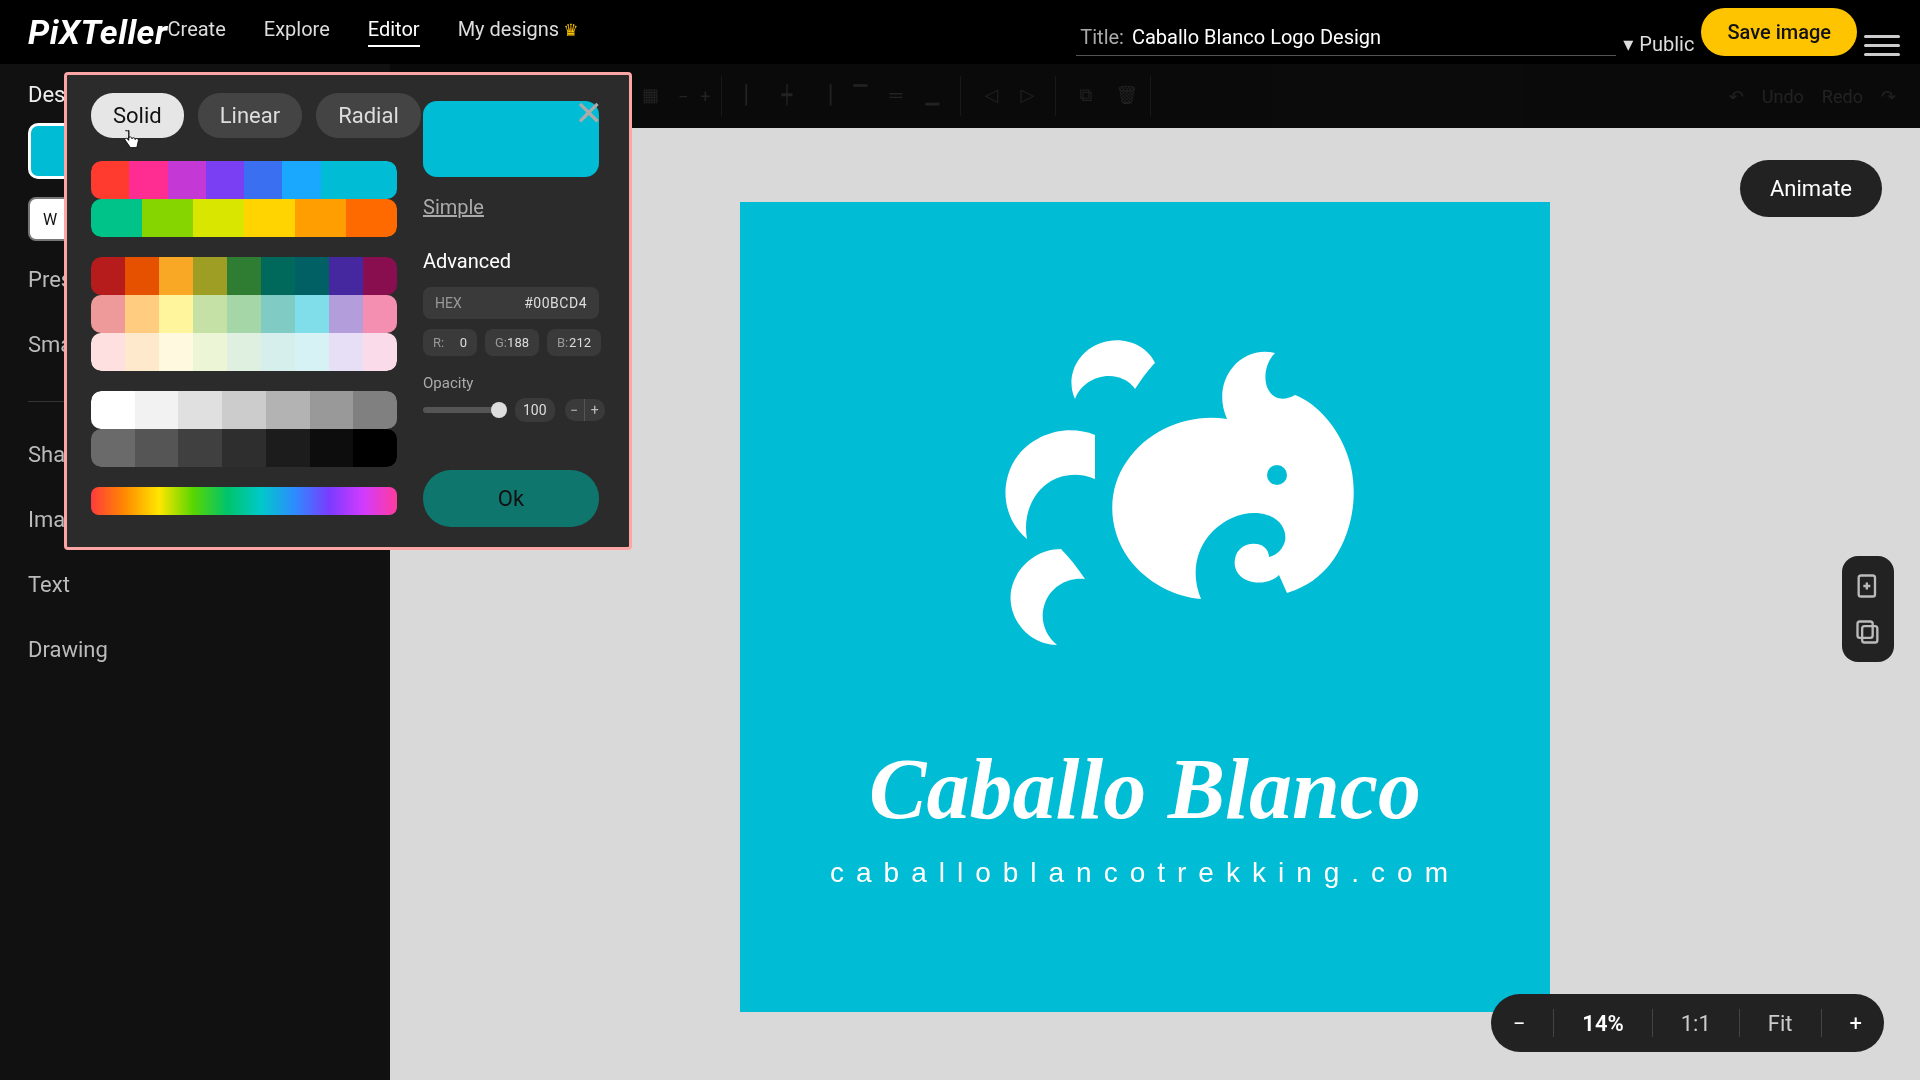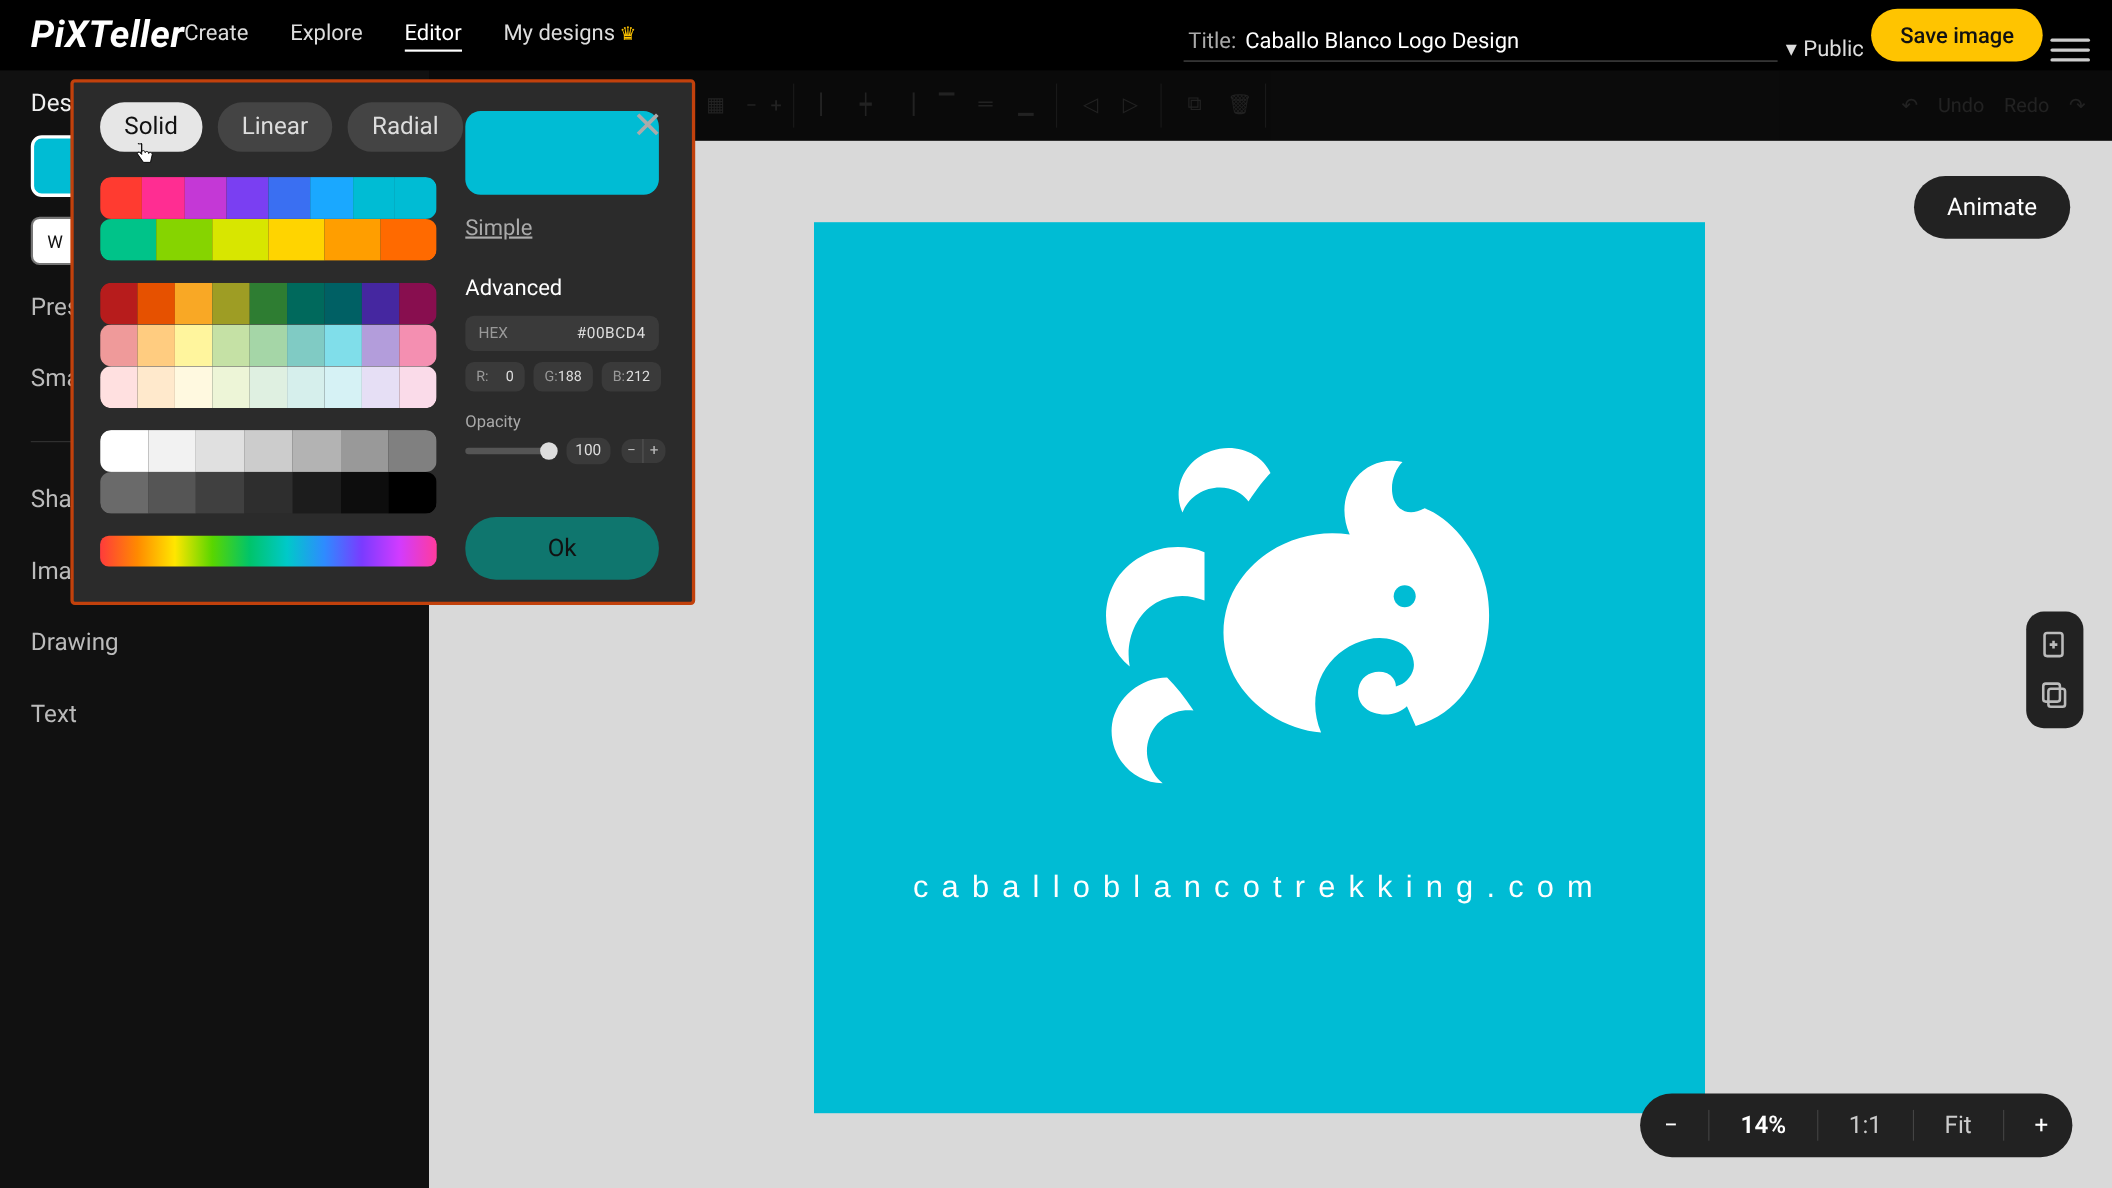--- a/index.html
+++ b/index.html
@@ -49,21 +49,21 @@
 
   .float-tools { position:absolute; right:26px; top:556px; width:52px; background:#222; border-radius:16px; padding:16px 10px; display:flex; flex-direction:column; gap:18px; align-items:center; }
   .ft-ic { width:28px; height:28px; color:#bbb; }
 
   .zoombar { position:absolute; right:36px; bottom:28px; background:#222; border-radius:30px; height:58px; display:flex; align-items:center; padding:0 22px; gap:28px; color:#fff; font-size:22px;}
   .zoom-sep { width:1px; height:28px; background:#444; }
   .zoom-val { color:#ccc; }
   .zoom-high { color:#fff; font-weight:600; }
 
   
-  .popup { position:absolute; left:64px; top:72px; width:568px; height:478px; background:#2b2b2b; border:3px solid #c2410c; border-radius:4px; padding:22px 24px 20px; z-index:50; display:flex; gap:26px;}
+  .popup { position:absolute; left:64px; top:72px; width:568px; height:478px; background:#2b2b2b; border:3px solid #fca5a5; border-radius:4px; padding:22px 24px 20px; z-index:50; display:flex; gap:26px;}
   .popup .tabs { position:absolute; left:24px; top:18px; display:flex; gap:14px; }
   .popup .tab { background:#444; color:#ddd; font-size:22px; padding:10px 22px; border-radius:22px; cursor:pointer; }
   .popup .tab.active { background:#e6e6e6; color:#111; }
   .popup .close { position:absolute; right:26px; top:18px; font-size:34px; color:#aaa; cursor:pointer; }
 
   .p-left { width:306px; margin-top:64px; display:flex; flex-direction:column; gap:20px;}
   .sw-row { display:flex; flex-wrap:wrap; border-radius:10px; overflow:hidden; }
   .sw { flex:1; }
   .sw1 .sw { height:38px; }
   .grad-strip { height:28px; border-radius:8px; background:linear-gradient(90deg,#ff3b3b,#ff8a00,#ffe600,#59d600,#00c46a,#00c9c9,#2e8bff,#7a3bff,#d13bff,#ff3b9e);}
@@ -131,22 +131,22 @@
 <div class="sidebar">
   <div class="side-head">Design</div>
   <div class="color-chip"></div>
   <div class="white-chip">W</div>
   <div class="side-list">
     <span class="it">Preset</span>
     <span class="it">Smart</span>
     <hr>
     <span class="it">Shapes</span>
     <span class="it">Images</span>
+    <span class="it">Text</span>
     <span class="it">Drawing</span>
-    <span class="it">Text</span>
   </div>
 </div>
 
 <div class="toolbar2">
   <div class="tb-seg">
       <span class="tb-ic">▭</span>
       <span class="tb-ic">◧</span>
     </div>
   <div class="tb-seg">
       <span>−</span>
@@ -181,20 +181,21 @@
     <span>↷</span>
   </div>
 </div>
 
 <div class="canvas-wrap">
   <div class="artboard">
     <svg class="horse" width="520" height="420" viewBox="0 0 520 420">
       <path fill="#ffffff" d="M410 110c22 8 48 36 56 72 9 42-6 78-20 96-10 13-24 24-44 30l-8-18c-6 6-18 10-30 6-10-3-16-12-14-22 2-12 14-18 26-14 4 2 8 6 8 12 8-2 14-8 16-16 2-10-4-22-18-26-18-6-40 2-54 16-18 18-22 44-12 68-26-2-54-16-72-40-22-30-22-70-2-98 22-32 62-48 100-42-8-18-6-38 6-52 10-12 26-18 42-14-8 8-12 22-8 34 4 10 14 16 28 8zM270 78c-8-18-32-28-54-20-24 8-36 34-26 56 6-16 24-26 42-22 8 2 14 6 18 12 8-12 14-20 20-26zM210 150c-30-12-66 0-82 28-14 26-8 58 14 76-4-22 4-46 24-58 14-8 30-8 44-2 0-16 0-30 0-44zM176 264c-24 0-46 18-50 42-4 28 18 54 46 54-12-10-18-26-12-42 6-16 22-26 40-24-8-12-16-22-24-30z"></path>
       <circle cx="392" cy="190" r="10" fill="#00bcd4"></circle>
     </svg>
+    <div class="ab-title">Caballo Blanco</div>
     <div class="ab-sub">caballoblancotrekking.com</div>
   </div>
 </div>
 
 <div class="animate-pill">Animate</div>
 
 <div class="float-tools">
   <svg class="ft-ic" viewBox="0 0 24 24" fill="none" stroke="#bbb" stroke-width="2">
       <rect x="4" y="3" width="14" height="18" rx="2"></rect>
       <path d="M11 9v6M8 12h6"></path>

